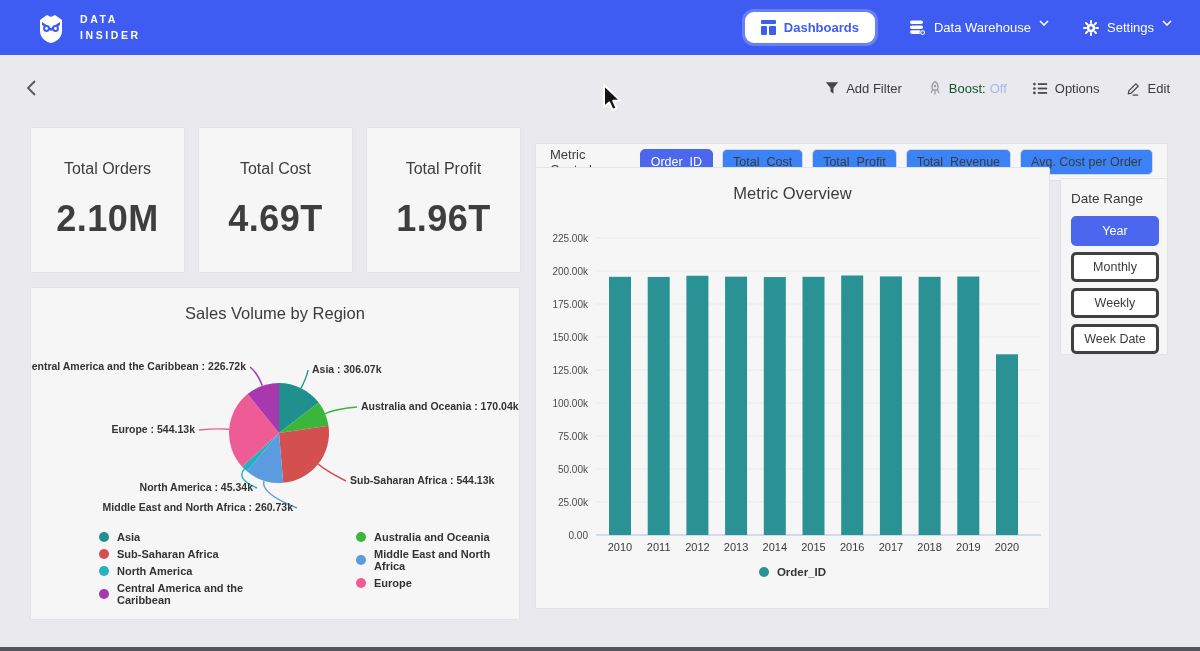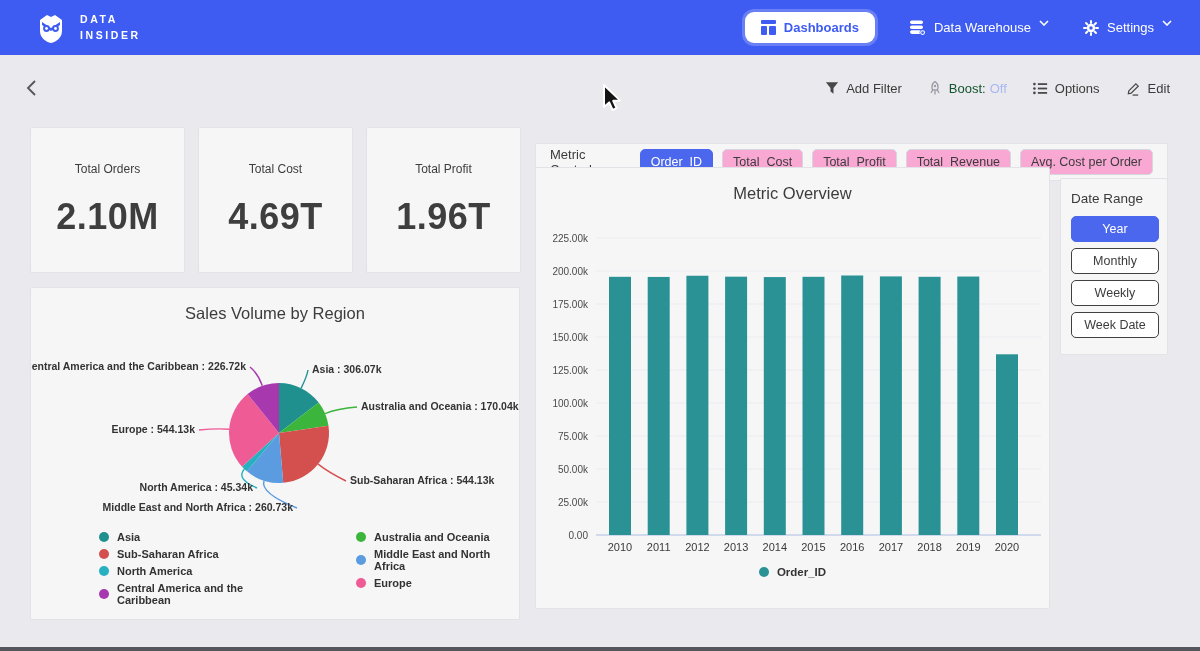--- a/index.html
+++ b/index.html
@@ -24,36 +24,36 @@
   .ab-left { display:flex; align-items:center; gap:18px; }
   .page-title { font-size:19px; color:#3a3a3a; font-weight:500; letter-spacing:0.2px; }
   .ab-right { display:flex; align-items:center; gap:26px; }
   .ab-action { display:flex; align-items:center; gap:7px; font-size:13px; color:#3b3b3b; font-weight:500; cursor:pointer; }
   .boost-label { color:#14532d; }
   .boost-state { color:#a9b7f2; }
 
   
   .card { position:absolute; background:#f6f6f7; border:1px solid #e3e3e7; border-radius:2px; }
   .kpi { width:155px; height:146px; top:127px; display:flex; flex-direction:column; align-items:center; justify-content:center; gap:20px; }
-  .kpi-label { font-size:12px; color:#3d3d3d; }
+  .kpi-label { font-size:16px; color:#3d3d3d; }
   .kpi-value { font-size:36px; font-weight:bold; color:#3e3e3e; letter-spacing:0.5px; }
 
   .card-title { text-align:center; font-size:16.5px; color:#3c3c3c; padding-top:16px; }
 
   
   .metricbar { left:535px; top:127px; width:633px; height:38px; display:flex; align-items:center; gap:9px; padding:0 14px;margin-top:16px; }
   .metric-label { font-size:13px; color:#3b3b3b; margin-right:5px; }
-  .chip { font-size:12.5px; color:#3b3b3b; background:#f9a8d4; border:1px solid #d6d6dc; border-radius:5px;
+  .chip { font-size:12.5px; color:#3b3b3b; background:#3b82f6; border:1px solid #d6d6dc; border-radius:5px;
           padding:5px 10px; cursor:pointer; white-space:nowrap; }
   .chip.selected { background:#4b67ee; border-color:#4b67ee; color:#fff; }
 
   
   .datecard { left:1060px; top:178px; width:108px; height:177px; padding:12px 10px; }
   .date-label { font-size:13.5px; color:#3a3a3a; margin-bottom:10px; }
-  .date-btn { width:88px; font-size:12.5px; color:#3b3b3b; background:#fff; border:1px solid #404040; border-radius:5px;
+  .date-btn { width:88px; font-size:12.5px; color:#3b3b3b; background:#fff; border:3px solid #404040; border-radius:5px;
               padding:5px 0; text-align:center; cursor:pointer; margin-bottom:6px; }
   .date-btn.selected { background:#4b67ee; border-color:#4b67ee; color:#fff; }
 
   .pie-card { left:30px; top:287px; width:490px; height:333px; }
   .bar-card { left:535px; top:167px; width:515px; height:442px; }
   .chart-svg { position:absolute; left:0; top:0; }
 
   .pie-legend { position:absolute; left:68px; top:243px; display:flex; gap:62px; }
   .pie-legend .col { display:flex; flex-direction:column; gap:5px; }
   .lg-item { display:flex; align-items:center; gap:8px; font-size:11px; font-weight:bold; color:#333; }

